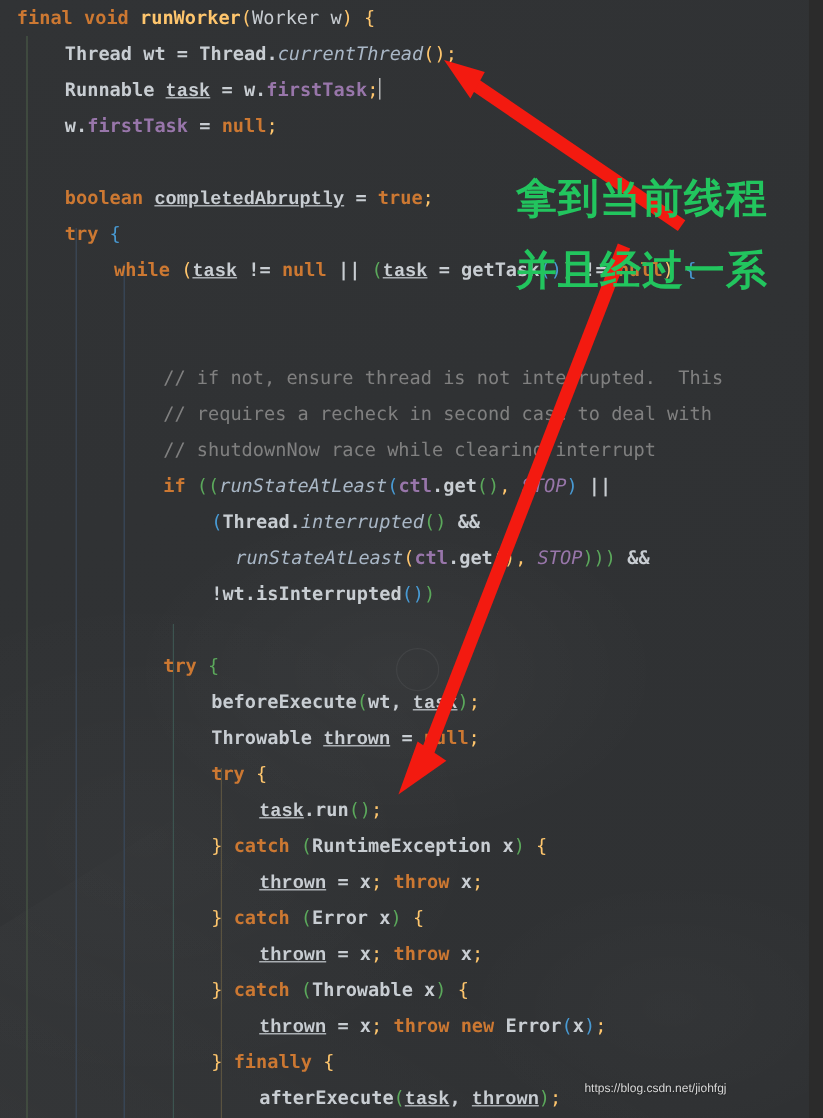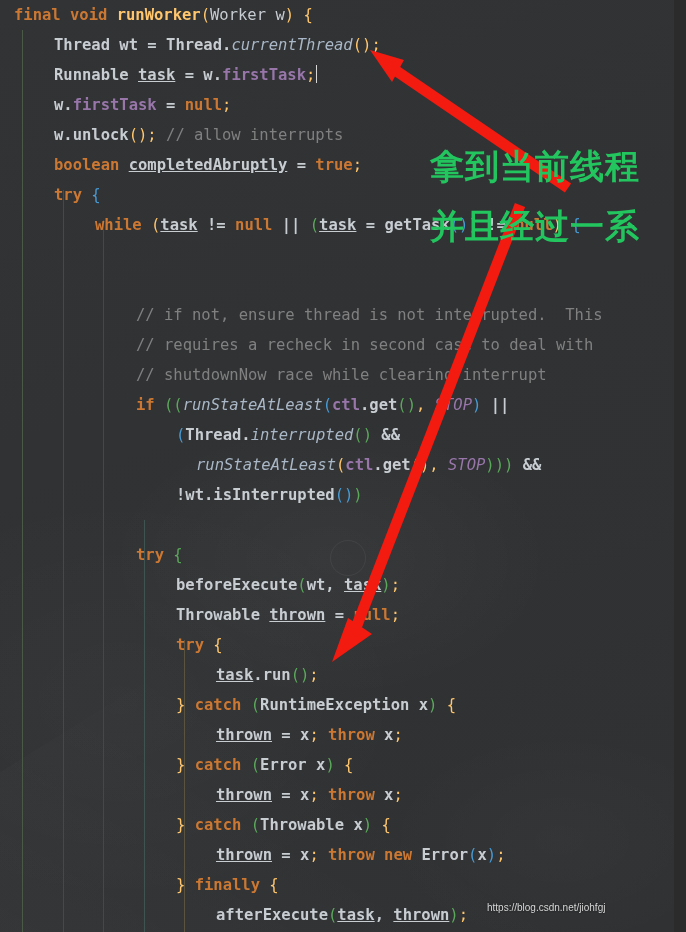--- a/index.html
+++ b/index.html
@@ -73,21 +73,21 @@
 
   
   .kw      { color: #cc7832; font-weight: bold; }
   .fn      { color: #ffc66d; font-weight: bold; }
   .field   { color: #9876aa; }
   .stat    { color: #9876aa; font-style: italic; }
   .static-it { color: #a9b7c6; font-style: italic; }
   .cmt     { color: #808080; }
   .p-gold  { color: #ffc66d; }
   .p-white { color: #c8cdd2; }
-  .und     { text-decoration: underline; }
+  .und     { text-decoration: underline; font-family: Liberation Mono, monospace; }
   .brace-y { color: #ffc66d; }
   .brace-g { color: #5ba85b; }
   .brace-b { color: #489ad3; }
   .bold    { font-weight: bold; }
 
   .caret {
     display: inline-block;
     width: 1px;
     height: 18px;
     background: #d7d7d7;
@@ -141,21 +141,20 @@
   <div class="code">
 
     <div class="line" style="top:0px; padding-left:14px;"><span class="kw">final</span> <span class="kw">void</span> <span class="fn">runWorker</span><span class="brace-y">(</span><span class="p-white">Worker</span> <span class="p-white">w</span><span class="brace-y">)</span> <span class="brace-y">{</span></div>
 
     <div class="line" style="top:30px; padding-left:54px;"><span class="p-white bold">Thread</span> <span class="p-white bold">wt</span> <span class="p-white bold">=</span> <span class="p-white bold">Thread</span><span class="p-white bold">.</span><span class="static-it">currentThread</span><span class="brace-y">()</span><span class="p-gold">;</span></div>
 
     <div class="line" style="top:60px; padding-left:54px;"><span class="p-white bold">Runnable</span> <span class="p-white bold und">task</span> <span class="p-white bold">=</span> <span class="p-white bold">w</span><span class="p-white bold">.</span><span class="field bold">firstTask</span><span class="p-gold">;</span><span class="caret"></span></div>
 
     <div class="line" style="top:90px; padding-left:54px;"><span class="p-white bold">w</span><span class="p-white bold">.</span><span class="field bold">firstTask</span> <span class="p-white bold">=</span> <span class="kw">null</span><span class="p-gold">;</span></div>
 
-    <div class="line" style="top:120px; padding-left:54px;"><span class="p-white bold">w</span><span class="p-white bold">.</span><span class="p-white bold">unlock</span><span class="brace-y">()</span><span class="p-gold">;</span> <span class="cmt">// allow interrupts</span></div>
 
     <div class="line" style="top:150px; padding-left:54px;"><span class="kw">boolean</span> <span class="p-white bold und">completedAbruptly</span> <span class="p-white bold">=</span> <span class="kw">true</span><span class="p-gold">;</span></div>
 
     <div class="line" style="top:180px; padding-left:54px;"><span class="kw">try</span> <span class="brace-b">{</span></div>
 
     <div class="line" style="top:210px; padding-left:95px;"><span class="kw">while</span> <span class="brace-y">(</span><span class="p-white bold und">task</span> <span class="p-white bold">!=</span> <span class="kw">null</span> <span class="p-white bold">||</span> <span class="brace-g">(</span><span class="p-white bold und">task</span> <span class="p-white bold">=</span> <span class="p-white bold">getTask</span><span class="brace-b">()</span><span class="brace-g">)</span> <span class="p-white bold">!=</span> <span class="kw">null</span><span class="brace-y">)</span> <span class="brace-b">{</span></div>
 
 
     <div class="line cmt" style="top:300px; padding-left:136px;"><span>// if not, ensure thread is not interrupted.  This</span></div>
     <div class="line cmt" style="top:330px; padding-left:136px;"><span>// requires a recheck in second case to deal with</span></div>

